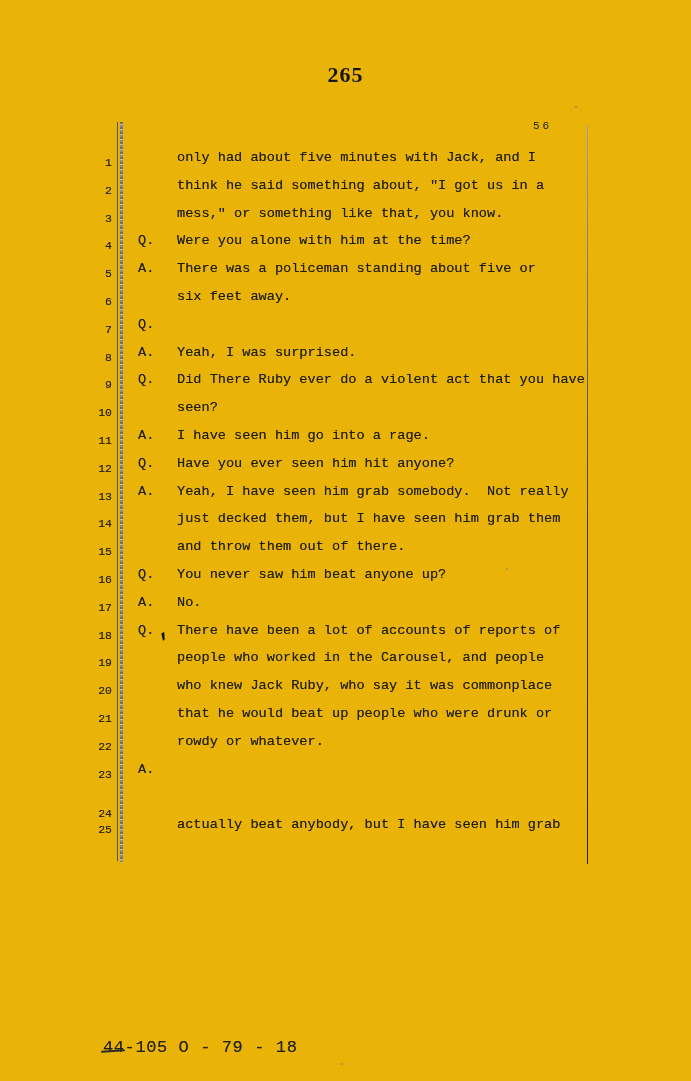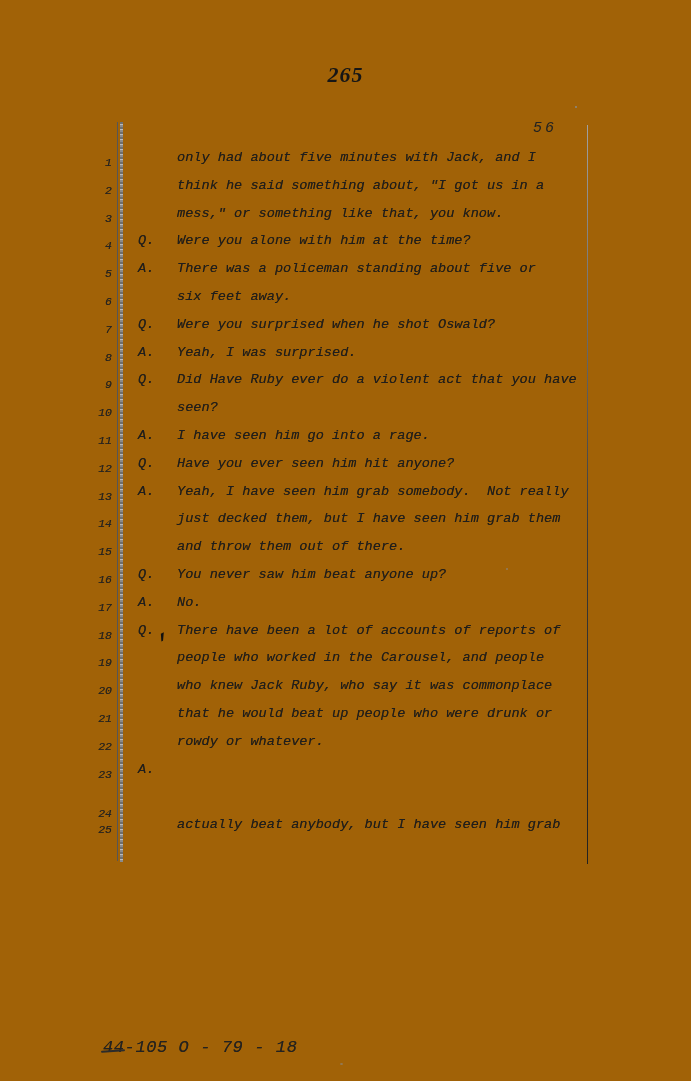--- a/index.html
+++ b/index.html
@@ -1,34 +1,33 @@
 <!DOCTYPE html>
 <html><head>
 <meta charset="utf-8">
 <style>
   html,body{margin:0;padding:0;background:#e8e8e6;}
   .page{
     position:relative;
     width:691px;height:1081px;
     margin:0 auto;
-    background:#a16207;
+    background:#eab308;
     overflow:hidden;
     font-family:"Liberation Mono","DejaVu Sans Mono",monospace;
     color:#1e1e1e;
-    font-style:italic;
   }
   .scan-page-num{
     position:absolute;top:62px;left:0;width:691px;
     text-align:center;
     font-family:"Liberation Serif","DejaVu Serif",serif;
     font-weight:700;font-size:22px;letter-spacing:1px;color:#161616;
   }
   .trans-page-num{
     position:absolute;left:533px;top:120px;
-    font-size:15px;letter-spacing:3px;color:#222;
+    font-size:11px;letter-spacing:3px;color:#222;
   }
   .rule-left-outer{
     position:absolute;left:117px;top:122px;width:1.4px;height:739px;
     background:#565656;
   }
   .rule-left-inner{
     position:absolute;left:119.5px;top:122px;width:3.6px;height:740px;
     background:repeating-linear-gradient(to bottom,#6f6f6f 0 2px,#bcbcbc 2px 3px,#8b8b8b 3px 5px);
   }
   .rule-right{
@@ -119,33 +118,32 @@
       <div class="tline" style="top: 289px;">
     <span class="lnum">6</span>
     <span class="lspeaker"></span>
 
     <span class="ltext">six feet away.</span>
   </div>
       <div class="tline" style="top: 316.8px;">
     <span class="lnum">7</span>
     <span class="lspeaker">Q.</span>
 
-    <span class="ltext">Were you surprised when he shot Oswald?</span>
   </div>
       <div class="tline" style="top: 344.6px;">
     <span class="lnum">8</span>
     <span class="lspeaker">A.</span>
 
     <span class="ltext">Yeah, I was surprised.</span>
   </div>
       <div class="tline" style="top: 372.4px;">
     <span class="lnum">9</span>
     <span class="lspeaker">Q.</span>
 
-    <span class="ltext">Did Have Ruby ever do a violent act that you have</span>
+    <span class="ltext">Did There Ruby ever do a violent act that you have</span>
   </div>
       <div class="tline" style="top: 400.2px;">
     <span class="lnum">10</span>
     <span class="lspeaker"></span>
 
     <span class="ltext">seen?</span>
   </div>
       <div class="tline" style="top: 428px;">
     <span class="lnum">11</span>
     <span class="lspeaker">A.</span>

